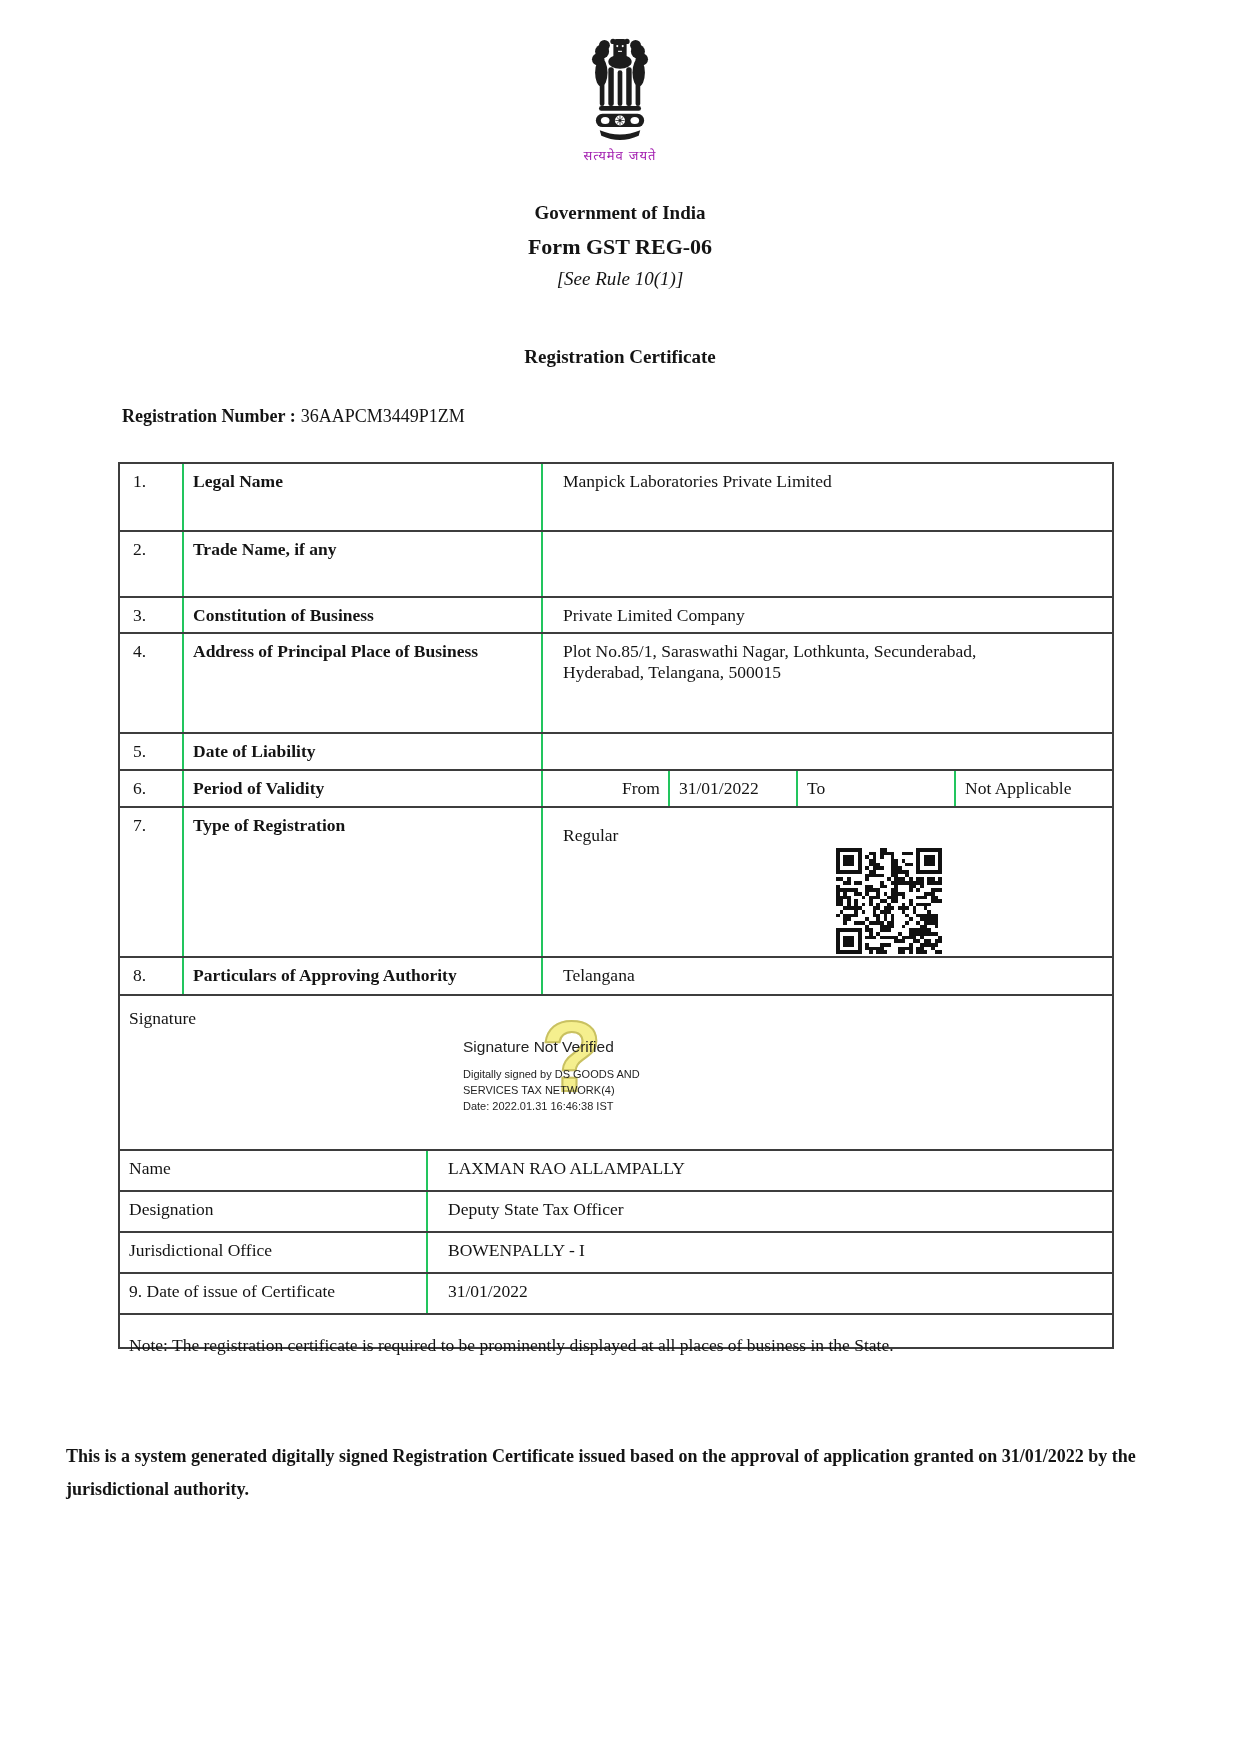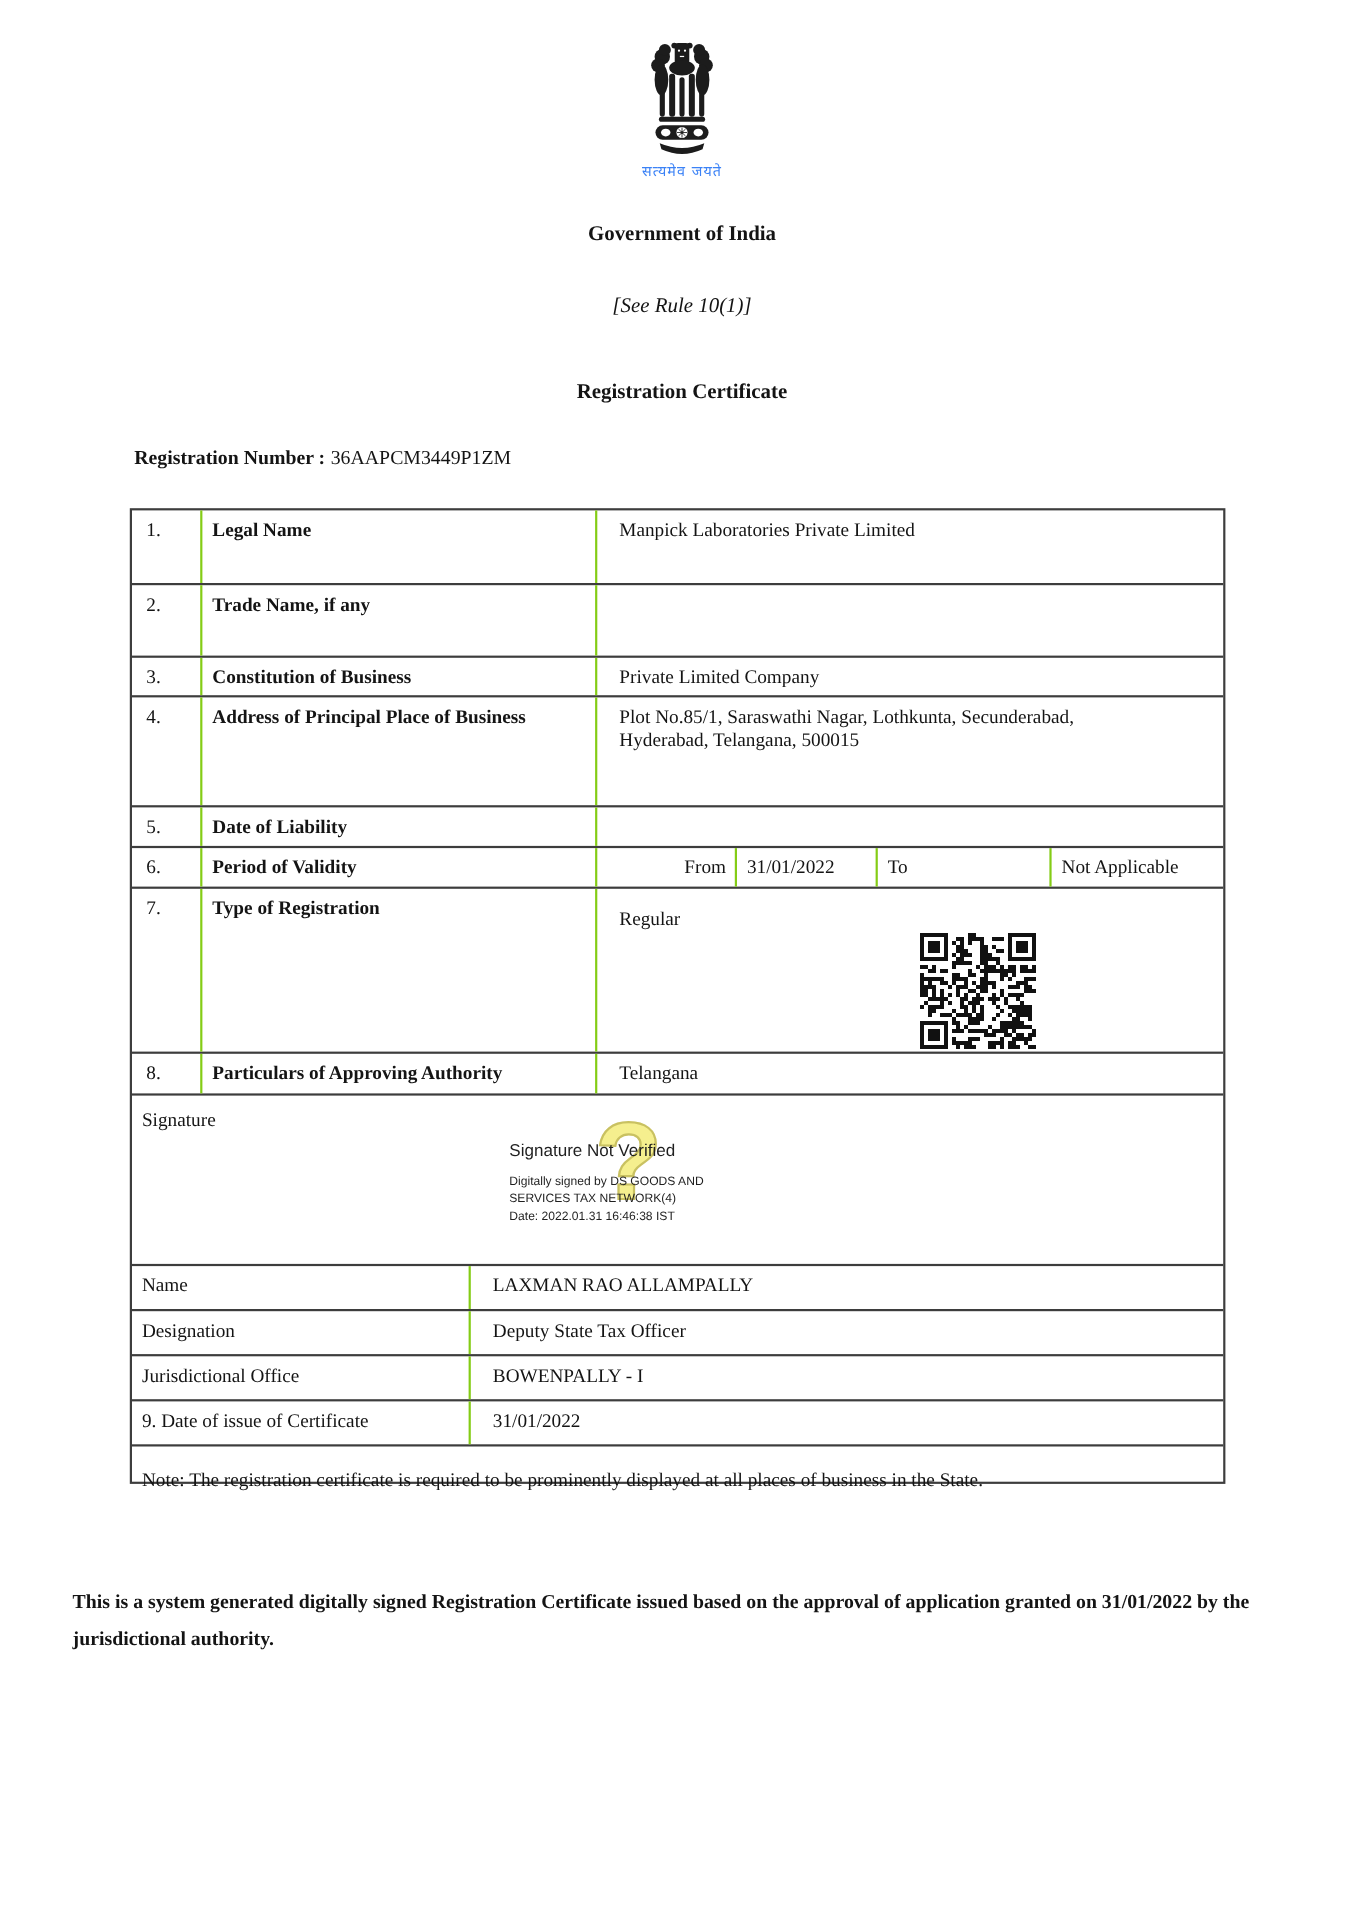--- a/index.html
+++ b/index.html
@@ -5,37 +5,37 @@
   html,body{margin:0;padding:0;background:#ffffff;}
   .page{
     position:relative;width:1240px;height:1755px;background:#fff;
     font-family:"Liberation Serif","DejaVu Serif",serif;color:#141414;overflow:hidden;
   }
   .center{position:absolute;left:0;width:1240px;text-align:center;}
   .emblem-wrap{position:absolute;left:0;top:36px;width:1240px;text-align:center;}
   .emblem{display:inline-block;}
   .motto{
     position:absolute;left:0;top:146px;width:1240px;text-align:center;
-    font-family:"DejaVu Sans","Liberation Sans",sans-serif;font-size:13px;color:#3b82f6;letter-spacing:1px;
+    font-family:"DejaVu Sans","Liberation Sans",sans-serif;font-size:13px;color:#a21caf;letter-spacing:1px;
   }
   .t-gov {top:202px;font-size:19px;font-weight:bold;}
   .t-form{top:234px;font-size:22px;font-weight:bold;}
   .t-rule{top:268px;font-size:19px;font-style:italic;}
   .t-cert{top:346px;font-size:19px;font-weight:bold;}
   .regnum{position:absolute;left:122px;top:406px;font-size:18px;}
   .regnum .lbl{font-weight:bold;}
   .regnum .val{margin-left:5px;}
 
   .cert{
     position:absolute;left:118px;top:462px;width:996px;
     border:2px solid #3d3d3d;box-sizing:border-box;background:#fff;font-size:17.5px;line-height:21px;
   }
   .r{display:flex;border-top:2px solid #3d3d3d;box-sizing:border-box;align-items:stretch;}
   .r.first{border-top:none;}
-  .c{box-sizing:border-box;border-left:2px solid #84cc16;padding:7px 8px 0 9px;overflow:hidden;}
+  .c{box-sizing:border-box;border-left:2px solid #22c55e;padding:7px 8px 0 9px;overflow:hidden;}
   .c.nb{border-left:none;}
   .bold{font-weight:bold;}
   .w-sno{width:62px;padding-left:13px;}
   .w-label{width:359px;}
   .w-val{flex:1;padding-left:20px;}
   .w-f1{width:127px;text-align:right;}
   .w-f2{width:128px;}
   .w-f3{width:158px;}
   .w-f4{flex:1;}
   .w-olabel{width:306px;}
@@ -117,20 +117,21 @@
       <circle cx="46.5" cy="13" r="1.3" fill="#ffffff"></circle>
       <circle cx="53.5" cy="13" r="1.3" fill="#ffffff"></circle>
       <rect x="47.5" y="19" width="5" height="1.4" fill="#ffffff"></rect>
 
       <path d="M24,121 Q50,132 76,121 L74,128 Q50,139 26,128 Z" fill="#1c1c1c"></path>
     </svg>
   </div>
   <div class="motto">सत्यमेव जयते</div>
 
   <div class="center t-gov">Government of India</div>
+  <div class="center t-form">Form GST REG-06</div>
   <div class="center t-rule">[See Rule 10(1)]</div>
   <div class="center t-cert">Registration Certificate</div>
 
   <div class="regnum">
     <span class="lbl">Registration Number :</span><span class="val">36AAPCM3449P1ZM</span>
   </div>
 
   <div class="cert">
 
     <div class="r first" style="height:66px">

